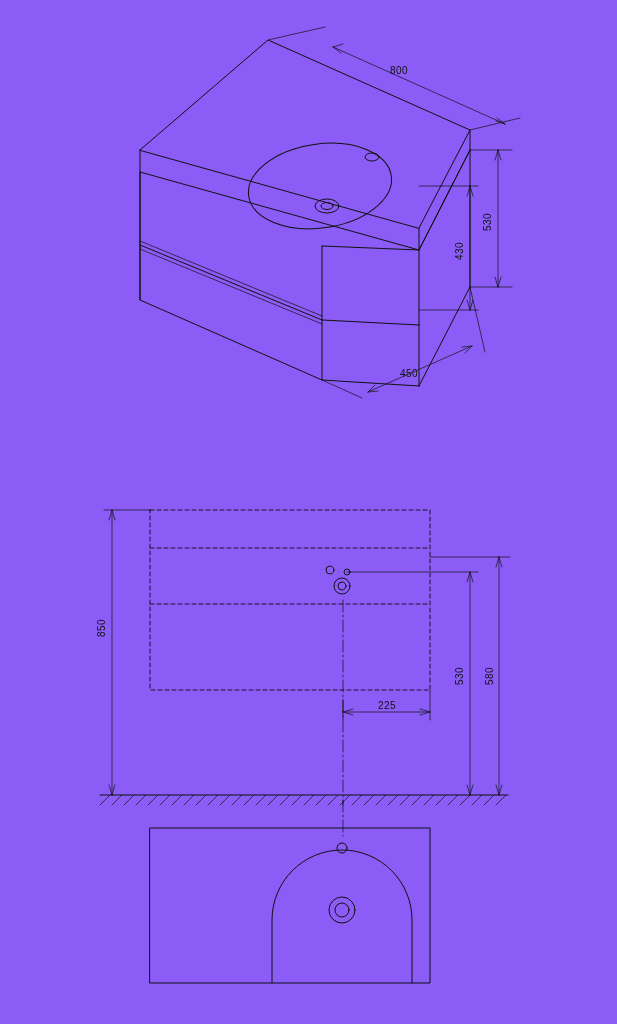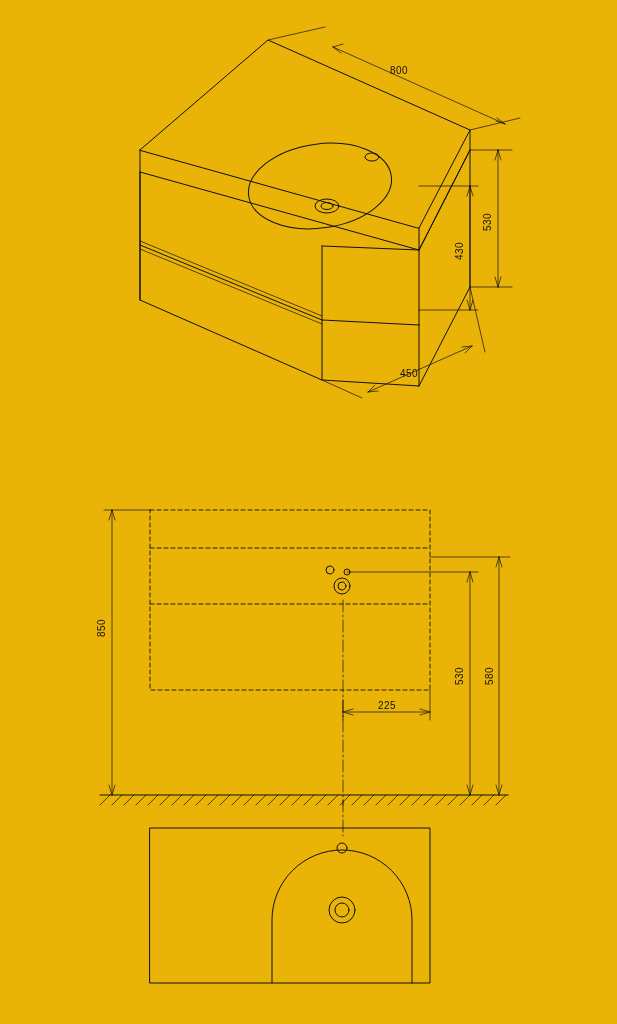--- a/index.html
+++ b/index.html
@@ -1,17 +1,17 @@
 <!DOCTYPE html>
 <html><head>
 <meta charset="utf-8">
 <style>
   html,body{margin:0;padding:0;background:#ffffff;}
   body{width:617px;height:1024px;font-family:"Liberation Sans",sans-serif;color:#1a1a1a;overflow:hidden;}
-  #sheet{position:relative;width:617px;height:1024px;background:#eab308;}
+  #sheet{position:relative;width:617px;height:1024px;background:#8b5cf6;}
   svg{display:block;}
   .dimtext{
     font-family:"Liberation Sans",sans-serif;
     font-size:10px;
     fill:#111;
     letter-spacing:0.4px;
   }
 </style>
 </head>
 <body>

